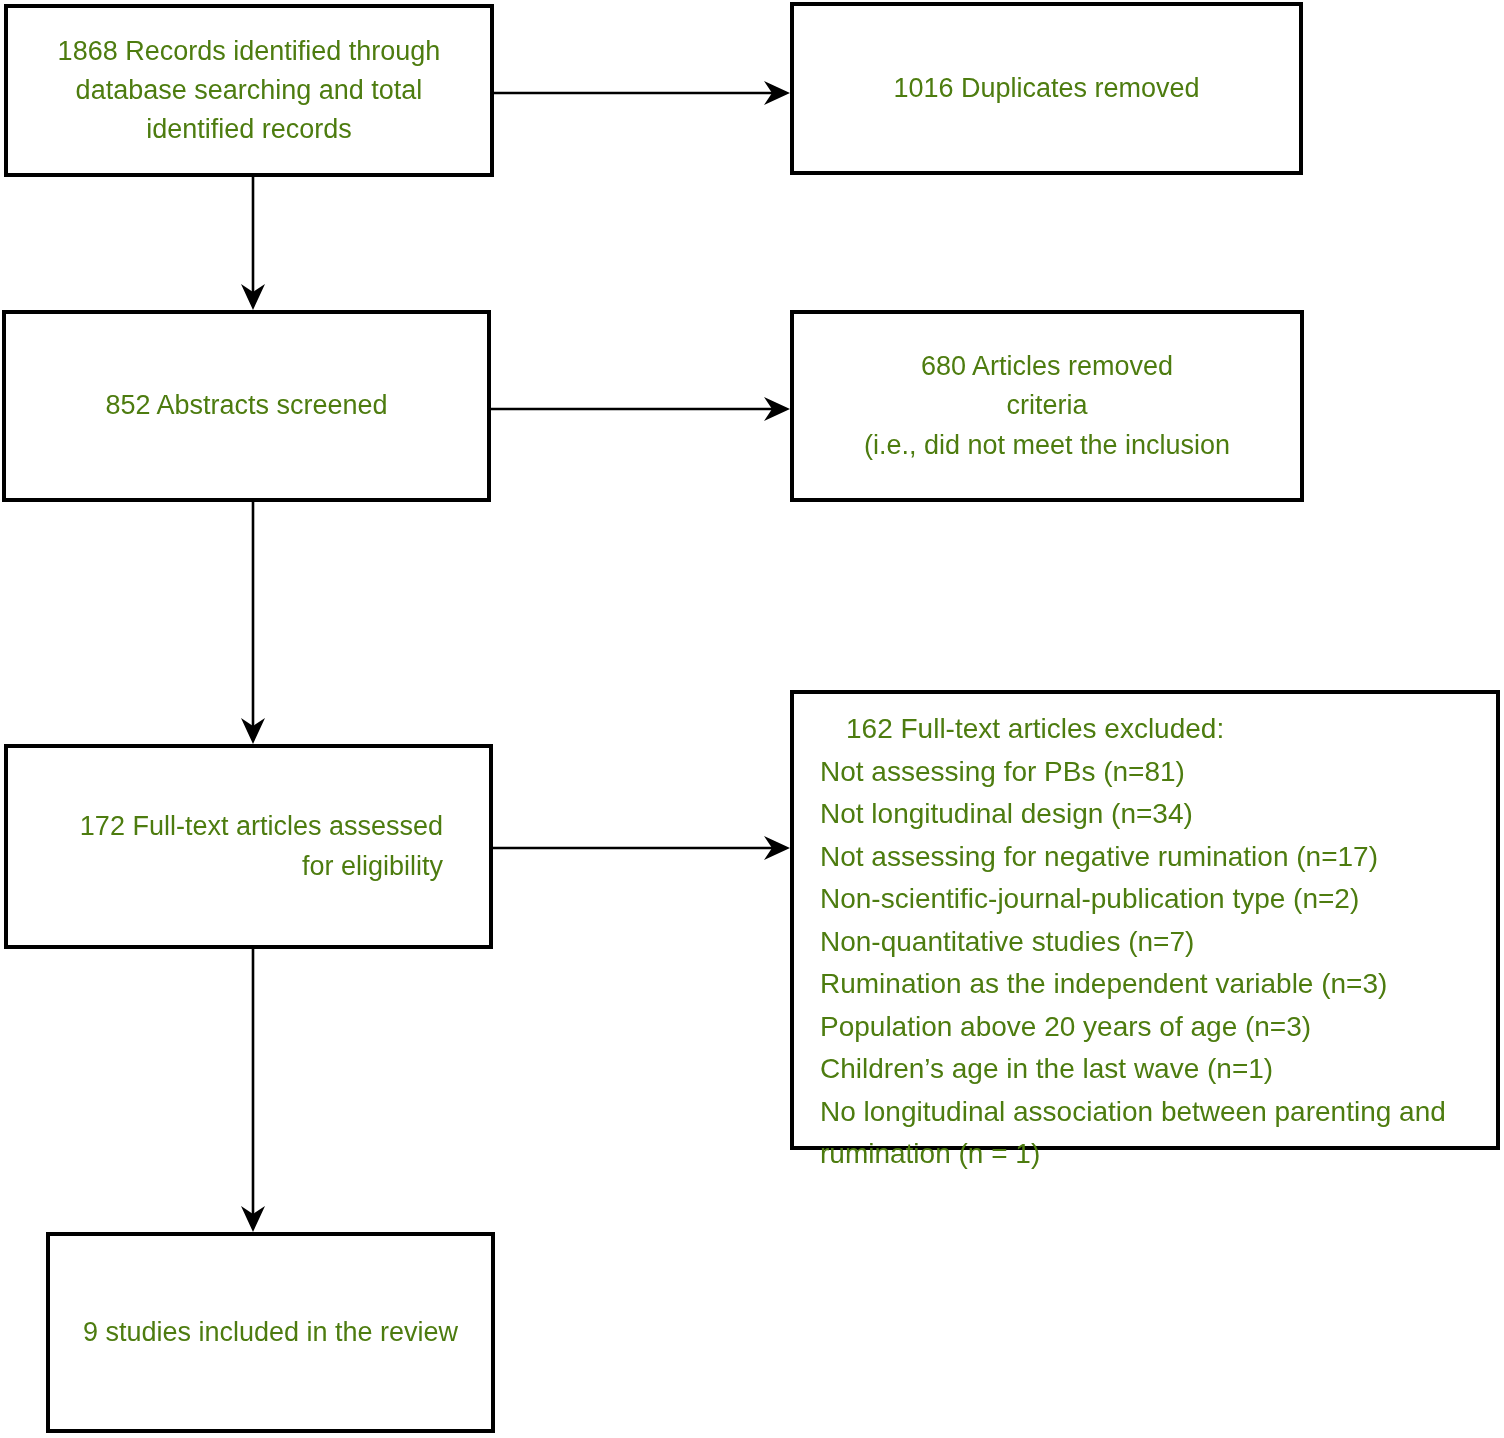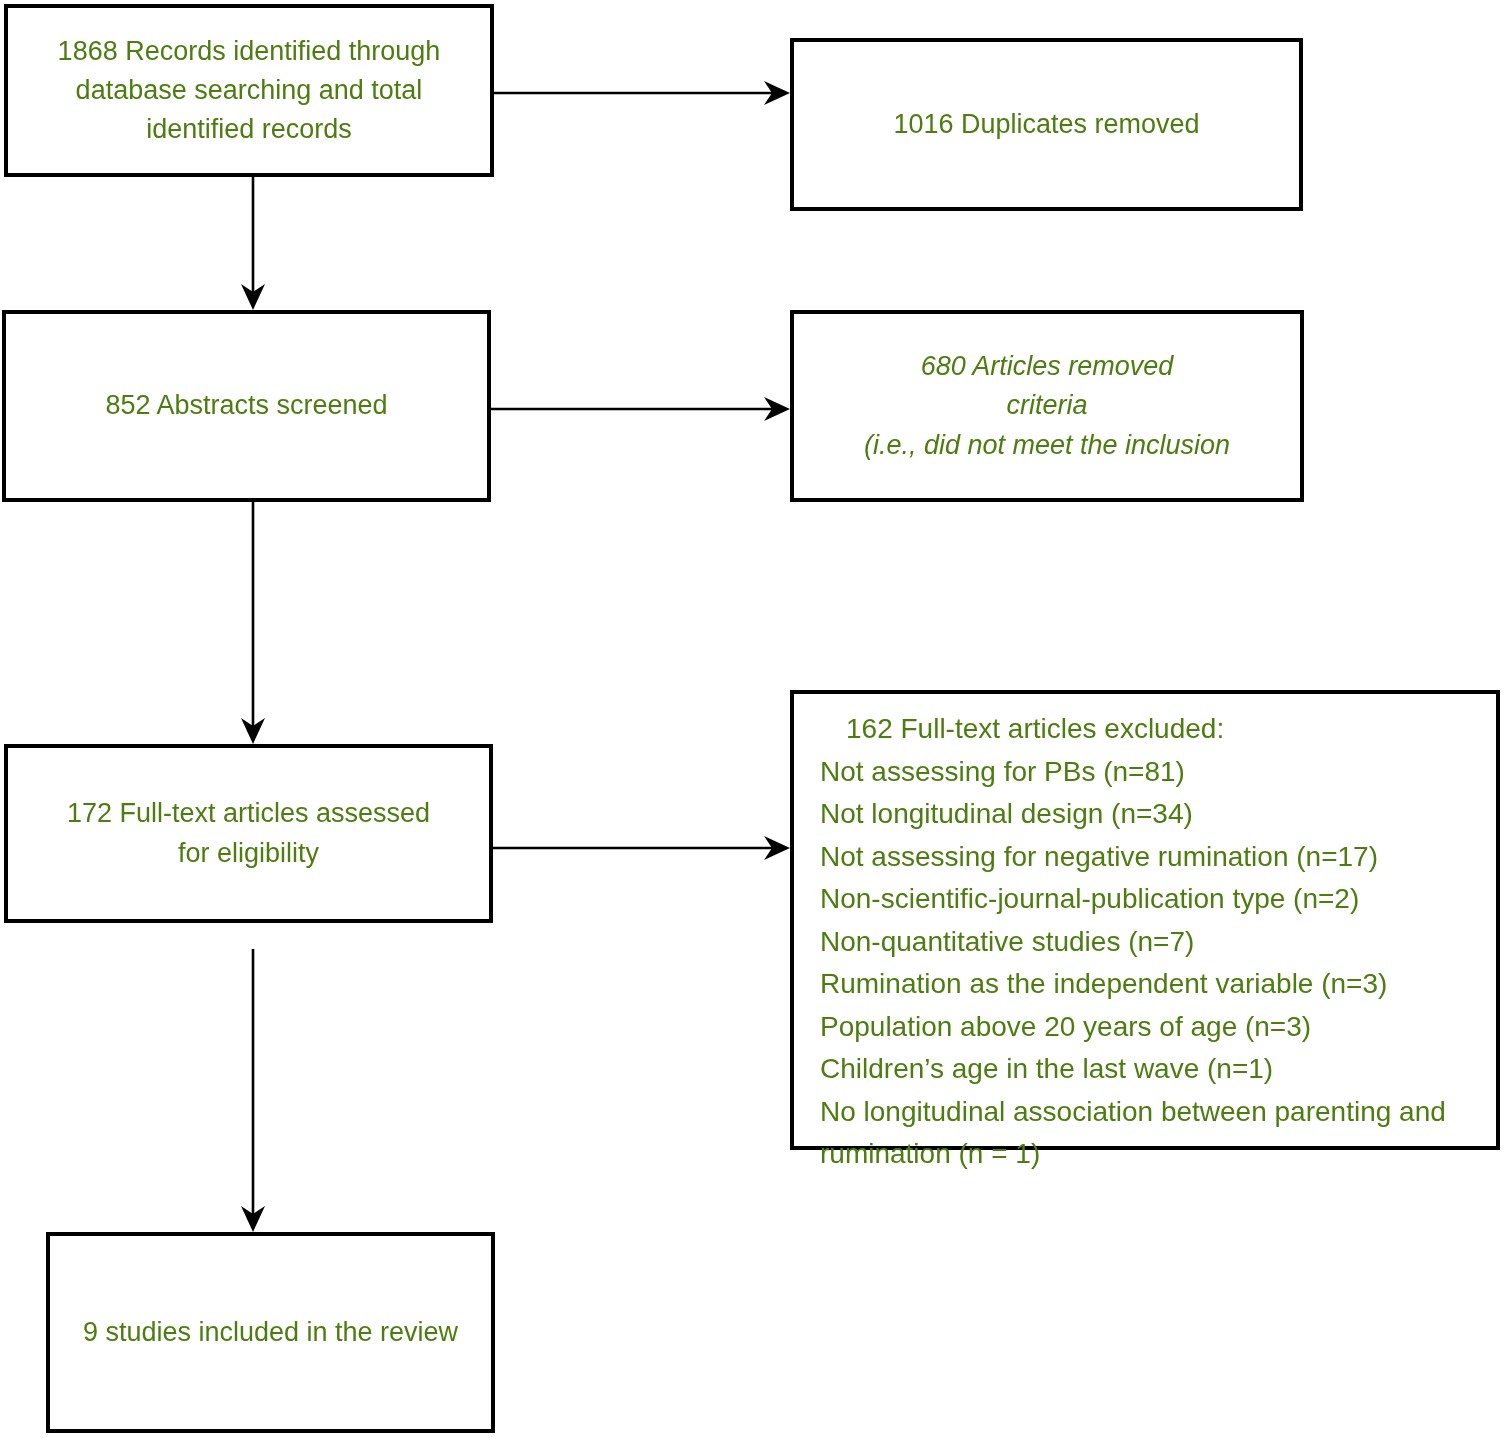--- a/index.html
+++ b/index.html
@@ -24,24 +24,24 @@
     align-items: center;
     justify-content: center;
     text-align: center;
     font-size: 27px;
     line-height: 1.45;
   }
   .flow-box .inner {
     width: 100%;
   }
   #box-records        { left: 4px;   top: 4px;    width: 490px; height: 173px; padding: 0 28px; }
-  #box-duplicates     { left: 790px; top: 2px;    width: 513px; height: 173px; padding: 0 20px; margin-top: 36px; }
+  #box-duplicates     { left: 790px; top: 2px;    width: 513px; height: 173px; padding: 0 20px; }
   #box-abstracts      { left: 2px;   top: 310px;  width: 489px; height: 192px; padding: 0 28px; }
-  #box-removed        { left: 790px; top: 310px;  width: 514px; height: 192px; padding: 0 20px; font-style: italic; }
-  #box-fulltext       { left: 4px;   top: 744px;  width: 489px; height: 179px; padding: 0 46px; }
+  #box-removed        { left: 790px; top: 310px;  width: 514px; height: 192px; padding: 0 20px; }
+  #box-fulltext       { left: 4px;   top: 744px;  width: 489px; height: 205px; padding: 0 46px; text-align: right; }
   #box-excluded       { left: 790px; top: 690px;  width: 710px; height: 460px;
                         align-items: flex-start; justify-content: flex-start;
                         text-align: left; padding: 14px 24px 0 26px; }
   #box-included       { left: 2px;   top: 1232px; width: 449px; height: 201px; padding: 0 20px; margin-left: 44px; }
 
   .excl-line {
     font-size: 28px;
     line-height: 42.5px;
     white-space: normal;
   }

